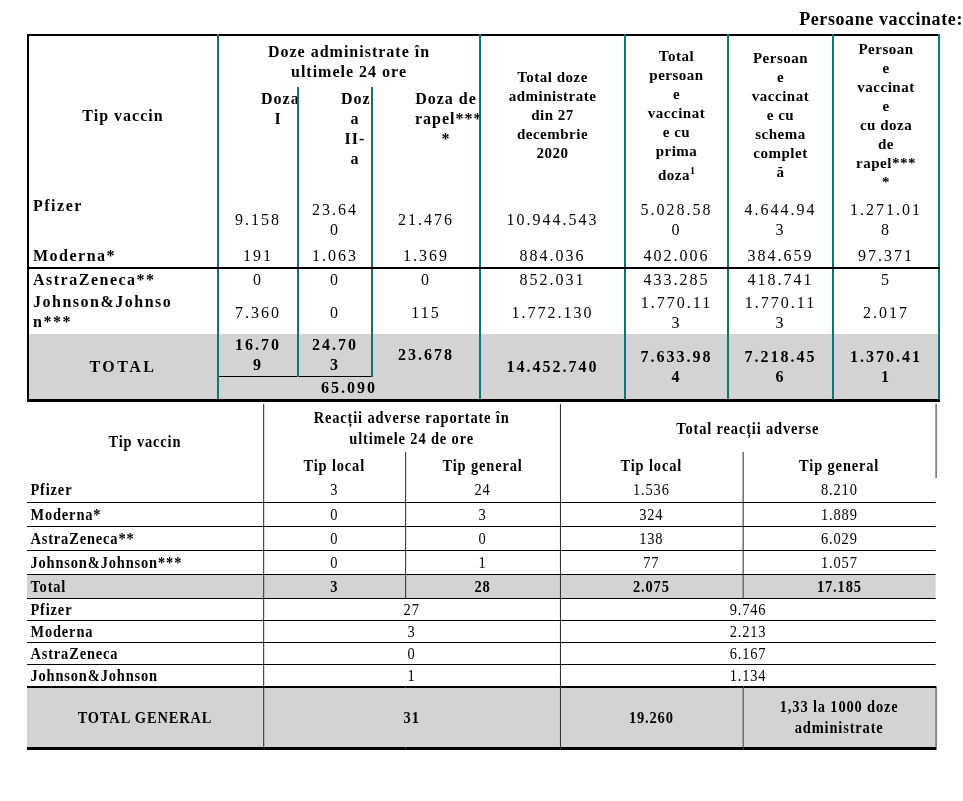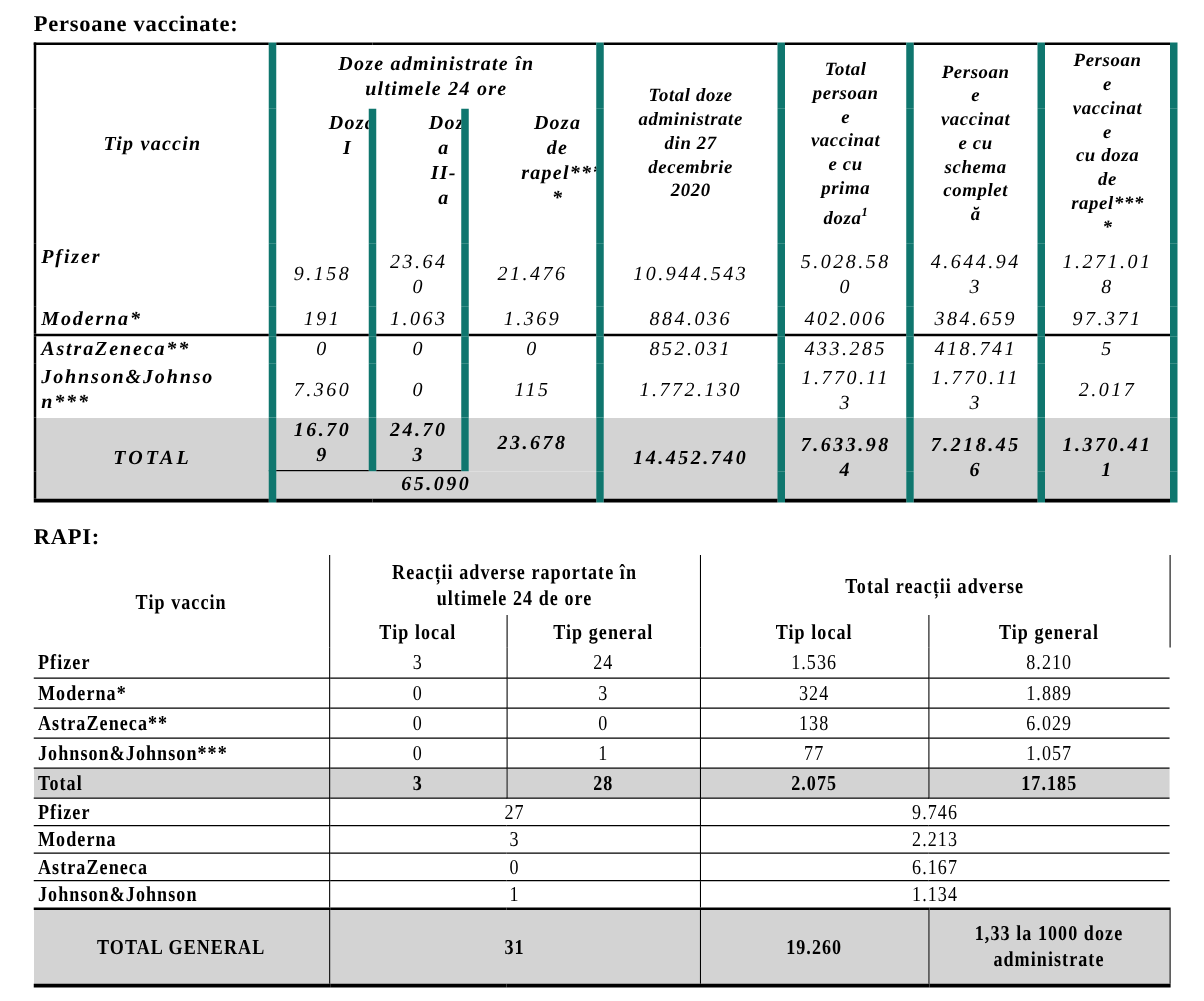--- a/index.html
+++ b/index.html
@@ -3,35 +3,34 @@
 <meta charset="utf-8">
 <style>
   html, body { margin: 0; padding: 0; background: #ffffff; }
   .page {
     width: 963px; height: 801px; box-sizing: border-box;
     padding: 8px 0 0 27px; overflow: hidden; background: #ffffff;
     font-family: "Liberation Serif", "DejaVu Serif", serif; color: #000;
   }
   .sec-title {
     font-size: 18px; font-weight: bold; letter-spacing: 0.6px;
-    margin: 0 0 4px 0; line-height: 22px;
+    margin: 0 0 4px 0; line-height: 22px; text-align: right;
   }
   .sec-title.second { margin-top: 16px; }
 
   
   table.t1 {
     border-collapse: collapse; table-layout: fixed; width: 911px;
     border: 2px solid #000; border-bottom: 3px solid #000;
   }
   .t1 th, .t1 td {
-    border-left: 1px solid #000; border-right: 6px solid #0f766e;
+    border-left: 1px solid #000; border-right: 2px solid #0f766e;
     text-align: center; vertical-align: middle; white-space: pre-line;
     padding: 1px 2px; font-size: 16px; letter-spacing: 2px; line-height: 20px;
     overflow: hidden;
-    font-style: italic;
   }
   .t1 th { font-weight: bold; letter-spacing: 1px; }
   .t1 tr.h1r { height: 52px; }
   .t1 tr.h2r { height: 108px; }
   .t1 .subhead { vertical-align: top; padding-top: 2px; padding-left: 42px; }
   .t1 .tallhead { font-size: 15px; line-height: 19px; letter-spacing: 0.5px; padding: 0 1px; }
   .t1 sup { font-size: 10px; letter-spacing: 0; }
   .t1 td.lbl {
     text-align: left; font-weight: bold; vertical-align: top;
     padding-left: 4px; letter-spacing: 1.5px;
@@ -198,21 +197,20 @@
 6</td>
         <td rowspan="2">1.370.41
 1</td>
       </tr>
       <tr class="trowB">
         <td colspan="3">65.090</td>
       </tr>
     </tbody>
   </table>
 
-  <div class="sec-title second">RAPI:</div>
 
   <div class="rapi-wrap">
   <table class="t2">
     <colgroup>
       <col style="width:278px">
           <col style="width:167px">
           <col style="width:182px">
           <col style="width:215px">
           <col style="width:227px">
     </colgroup>

